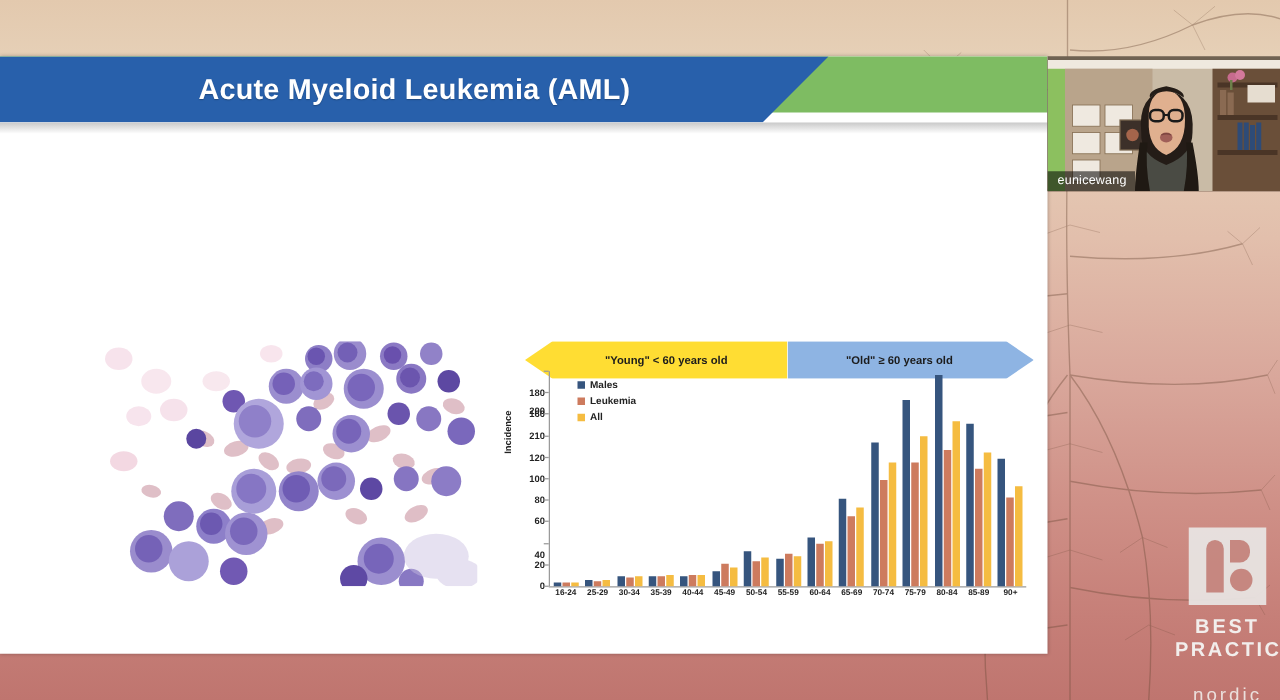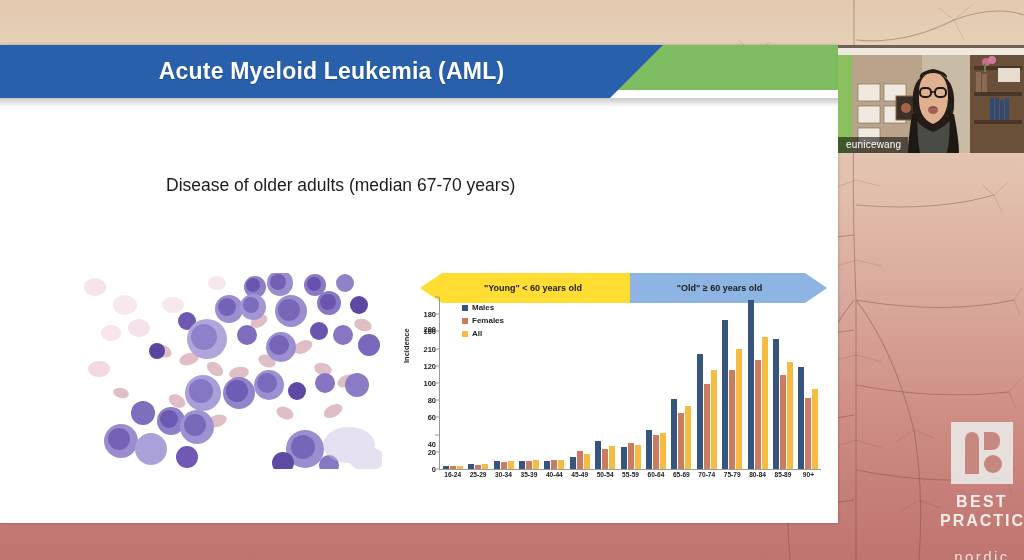--- a/index.html
+++ b/index.html
@@ -182,21 +182,20 @@
 
   <div id="slide">
 
     <div class="title-bar">
       <div class="blue"></div>
       <div class="title-text">Acute Myeloid Leukemia (AML)</div>
     </div>
     <div class="title-shadow"></div>
 
     <div class="bullets">
-      <div>Disease of older adults (median 67-70 years)</div>
     </div>
 
     <div class="micro">
       <svg viewBox="0 0 305 196">
         <rect width="305" height="196" fill="#ffffff"></rect>
         <g opacity=".85">
           <ellipse cx="18" cy="14" rx="11" ry="9" fill="#f6dfe9"></ellipse>
           <ellipse cx="48" cy="32" rx="12" ry="10" fill="#f7e3ec"></ellipse>
           <ellipse cx="62" cy="55" rx="11" ry="9" fill="#f5dde8"></ellipse>
           <ellipse cx="34" cy="60" rx="10" ry="8" fill="#f6e0ea"></ellipse>
@@ -396,21 +395,21 @@
             <div class="xtick">85-89</div>
             <div class="xtick">90+</div>
           </div>
         <div class="legend" id="legend">
             <div class="legend-row">
               <span class="legend-swatch" style="background: rgb(54, 85, 126);"></span>
               <span class="legend-label">Males</span>
             </div>
             <div class="legend-row">
               <span class="legend-swatch" style="background: rgb(205, 123, 94);"></span>
-              <span class="legend-label">Females</span>
+              <span class="legend-label">Leukemia</span>
             </div>
             <div class="legend-row">
               <span class="legend-swatch" style="background: rgb(245, 188, 65);"></span>
               <span class="legend-label">All</span>
             </div>
           </div>
       <div class="tickmark" style="top: 172px;"></div>
           <div class="tickmark" style="top: 154.8px;"></div>
           <div class="tickmark" style="top: 137.6px;"></div>
           <div class="tickmark" style="top: 120.4px;"></div>

